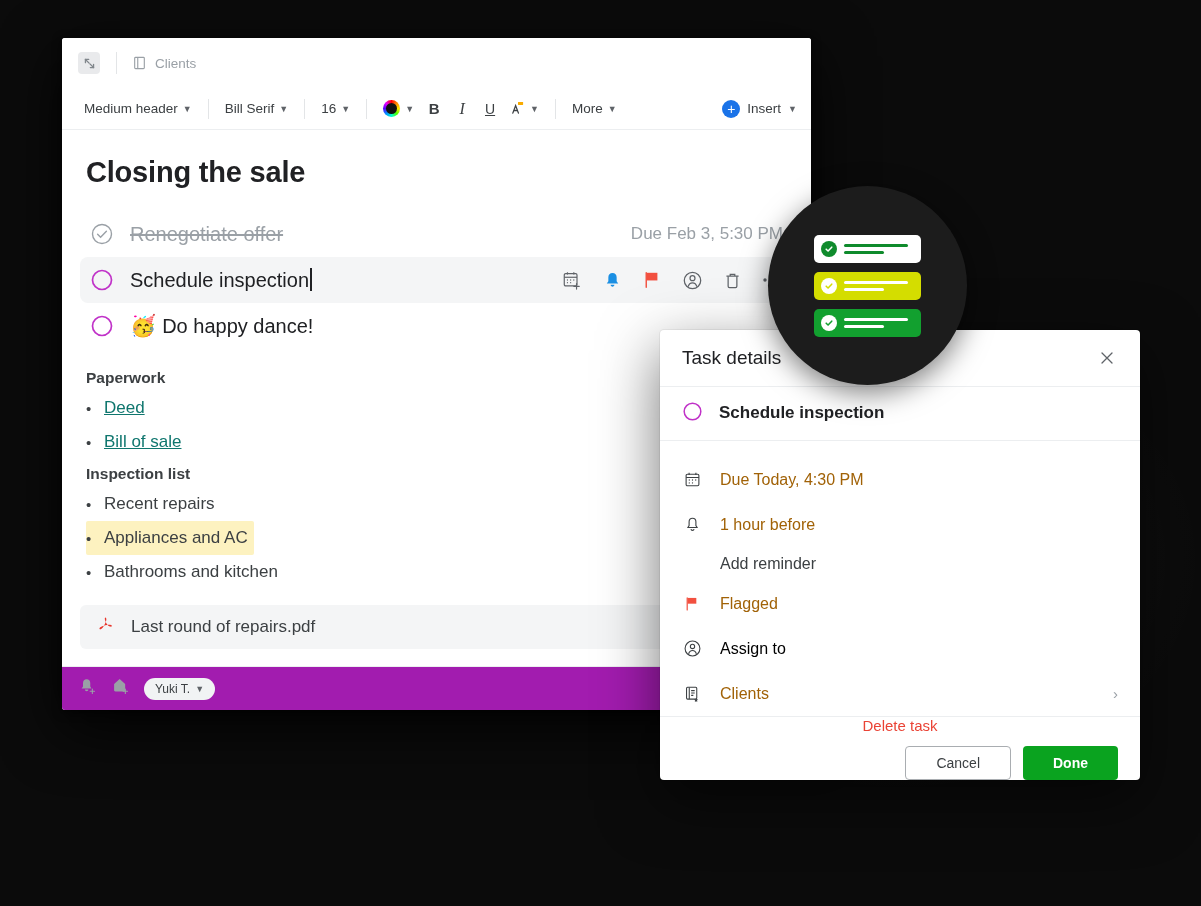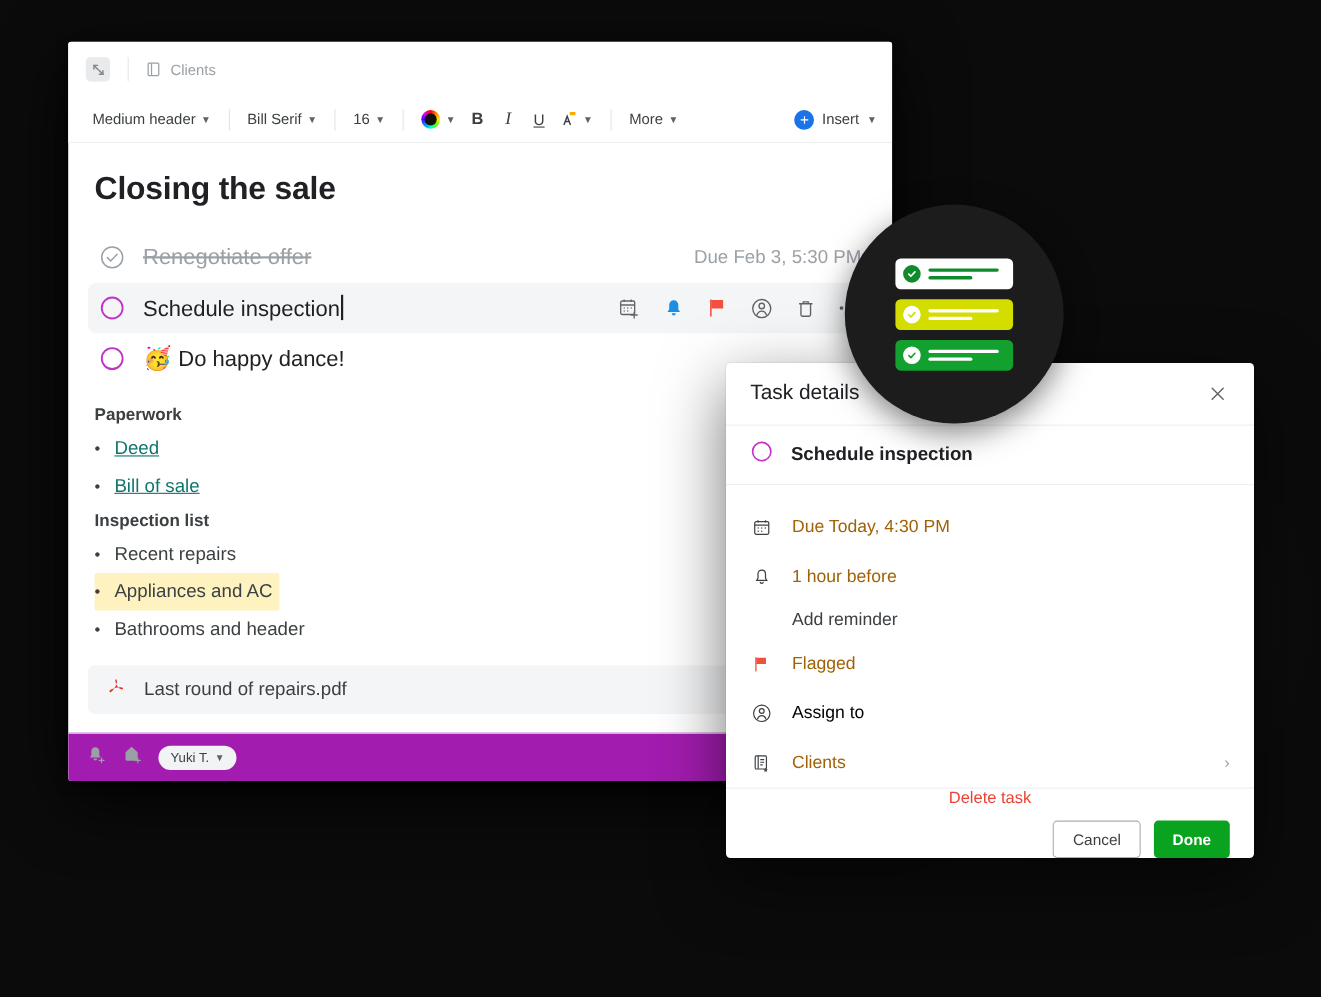--- a/index.html
+++ b/index.html
@@ -158,21 +158,21 @@
   .p-lab { font-size: 16px; color: #a16207; }
   .p-lab.muted { color: #000000; }
   .p-sub { font-size: 16px; color: #3c4043; padding-left: 38px; height: 34px; display:flex; align-items:center;}
   .p-chev { margin-left:auto; color:#9aa0a6; font-size: 15px; }
   .p-foot {
     height: 66px; border-top: 1px solid #eceef0;
     display:flex; align-items:center; padding: 0 22px; gap: 12px; flex-direction: column;
   }
   .del { color: #ea4335; font-size: 15px; }
   .btns { margin-left:auto; display:flex; gap: 12px; }
-  .btn { height: 34px; padding: 0 17px; border-radius: 4px; font-size: 14px;
+  .btn { height: 34px; padding: 0 30px; border-radius: 4px; font-size: 14px;
          display:flex; align-items:center; justify-content:center; }
   .btn.ghost { background:#fff; border:1px solid #a9adb1; color:#3c4043; }
   .btn.prim { background:#0aa31f; color:#fff; font-weight: 700; }
 
   
   .badge {
     position: absolute; left: 768px; top: 186px;
     width: 199px; height: 199px; border-radius: 50%;
     background: #1c1c1c;
     display:flex; flex-direction: column; align-items:center; justify-content:center;
@@ -360,21 +360,21 @@
         <div class="rt-li">
           <span class="bul">•</span>
           <span>Recent repairs</span>
         </div>
         <div class="rt-li mark">
           <span class="bul">•</span>
           <span>Appliances and AC</span>
         </div>
         <div class="rt-li">
           <span class="bul">•</span>
-          <span>Bathrooms and header</span>
+          <span>Bathrooms and kitchen</span>
         </div>
       </div>
 
       <div class="attach">
         <span>
           <svg width="19" height="20" viewBox="0 0 20 20" fill="#e8352b">
             <path d="M9.6 2.2 c1.1 0 1.5 1.3 1.2 2.8 -0.4 2 -1.6 4.6 -2.9 6.5 -1.2 1.8 -2.5 3-3.4 3 -0.6 0-1-0.5-0.8-1.1 0.3-1 2-1.9 4.6-2.7 2.4-0.7 5-1.1 6.6-1 1.2 0.1 1.9 0.6 1.8 1.3 -0.1 0.7-0.9 1-1.8 0.7 -1.4-0.4-3.1-2-4.3-4.2 -1-1.8-1.5-3.7-1.3-4.6 0.1-0.5 0.3-0.7 0.3-0.7z"></path>
           </svg>
         </span>
         <span>Last round of repairs.pdf</span>

